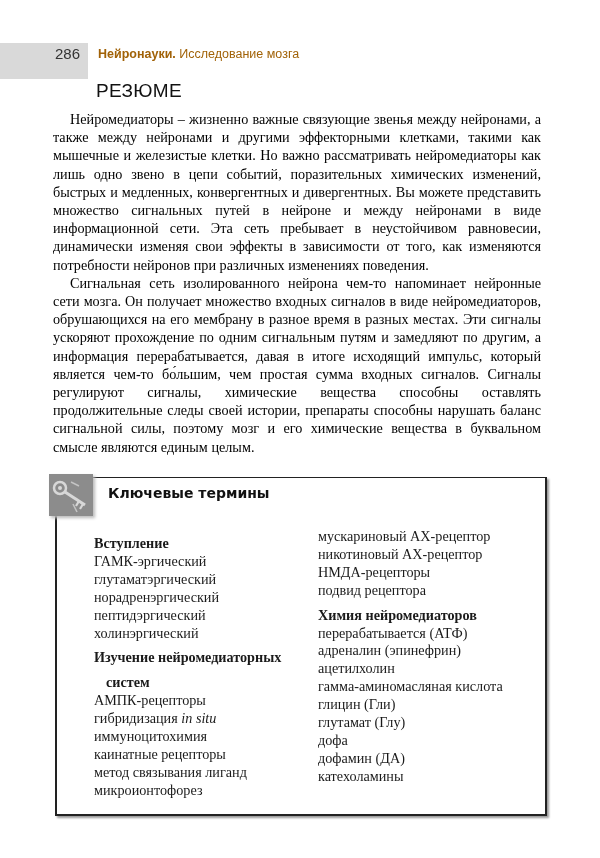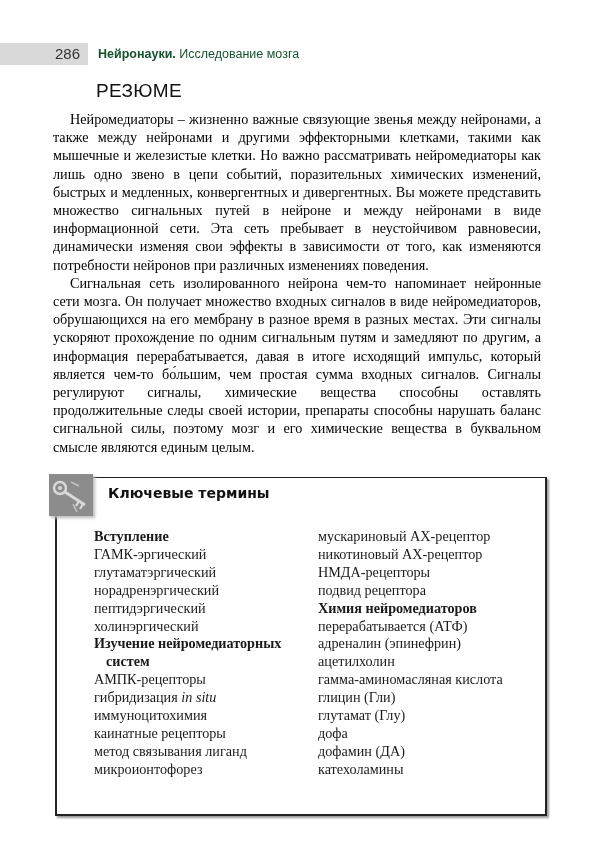--- a/index.html
+++ b/index.html
@@ -1,34 +1,34 @@
 <!DOCTYPE html>
 <html><head>
   <meta charset="utf-8">
   <style>
     html, body { margin: 0; padding: 0; background: #ffffff; }
     body { width: 600px; height: 858px; position: relative; overflow: hidden; color: #1a1a1a; }
     .header { position: absolute; top: 43px; left: 0; height: 22px; width: 600px; }
-    .page-num-bar { position: absolute; left: 0; top: 0; width: 88px; height: 22px; background: #d9d9d9; }
+    .page-num-bar { position: absolute; left: 0; top: 0; width: 88px; height: 36px; background: #d9d9d9; }
     .page-num { position: absolute; right: 8px; top: 2px; font-family: "Liberation Sans", sans-serif; font-size: 15px; color: #333; }
-    .running-head { position: absolute; left: 98px; top: 4px; font-family: "Liberation Sans", sans-serif; font-size: 12.5px; color: #14532d; white-space: nowrap; }
+    .running-head { position: absolute; left: 98px; top: 4px; font-family: "Liberation Sans", sans-serif; font-size: 12.5px; color: #a16207; white-space: nowrap; }
     .running-head b { font-weight: bold; }
     .section-title { position: absolute; left: 51px; top: 80px; font-family: "Liberation Sans", sans-serif; font-size: 19px; color: #111; letter-spacing: 0.3px; margin-left: 45px; }
     .body-text { position: absolute; left: 53px; top: 110px; width: 488px; font-family: "Liberation Serif", serif; font-size: 14.2px; line-height: 18.2px; color: #000000; text-align: justify; hyphens: manual; }
     .body-text p { margin: 0; text-indent: 17px; }
     .terms-box { position: absolute; left: 55px; top: 477px; width: 488px; height: 337px; border-left: 2px solid #222; border-right: 2px solid #222; border-bottom: 2px solid #222; box-shadow: 2px 2px 2px #999; }
     .terms-top-line { position: absolute; left: 80px; top: 477px; width: 465px; height: 0; border-top: 1.5px solid #222; }
     .key-icon-box { position: absolute; left: 49px; top: 474px; width: 44px; height: 42px; background: #8a8a8a; box-shadow: 2px 2px 3px #bbb; }
     .key-icon-box svg { width: 44px; height: 42px; display: block; }
     .terms-title { position: absolute; left: 108px; top: 485px; font-family: "DejaVu Sans", sans-serif; font-weight: bold; font-size: 14px; color: #111; }
     .terms-col { position: absolute; top: 528px; font-family: "Liberation Serif", serif; font-size: 14.2px; line-height: 17.9px; color: #1a1a1a; }
     .terms-col.left { left: 94px; width: 215px; }
     .terms-col.right { left: 318px; width: 225px; }
     .term { display: block; white-space: nowrap; }
-    .term.heading { font-weight: bold; }
+    .term.heading { font-weight: bold; margin-top: 7px; }
     .term.cont { padding-left: 12px; }
     .term i { font-style: italic; }
   </style>
 </head>
 <body>
 
 <div class="header">
   <div class="page-num-bar">
     <span class="page-num">286</span>
   </div>

